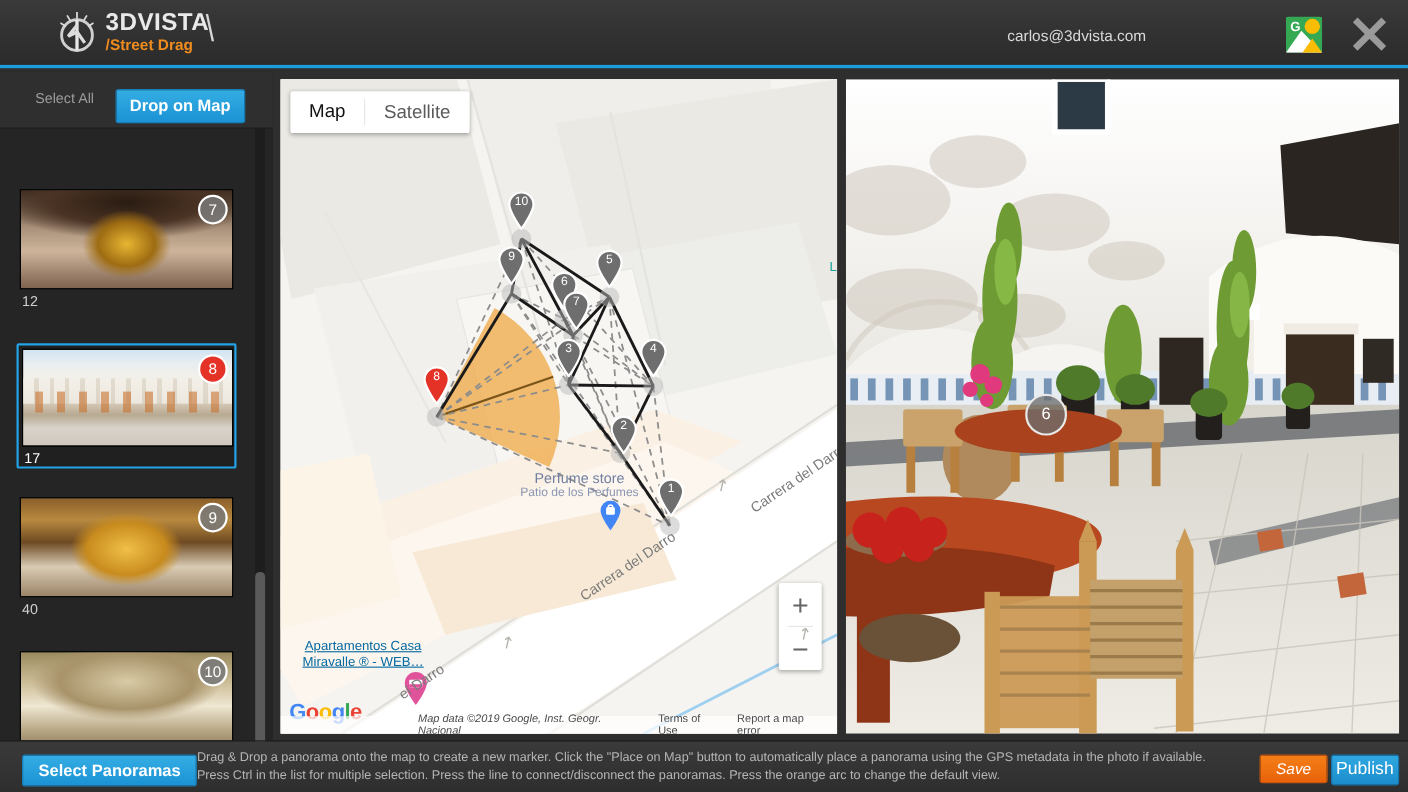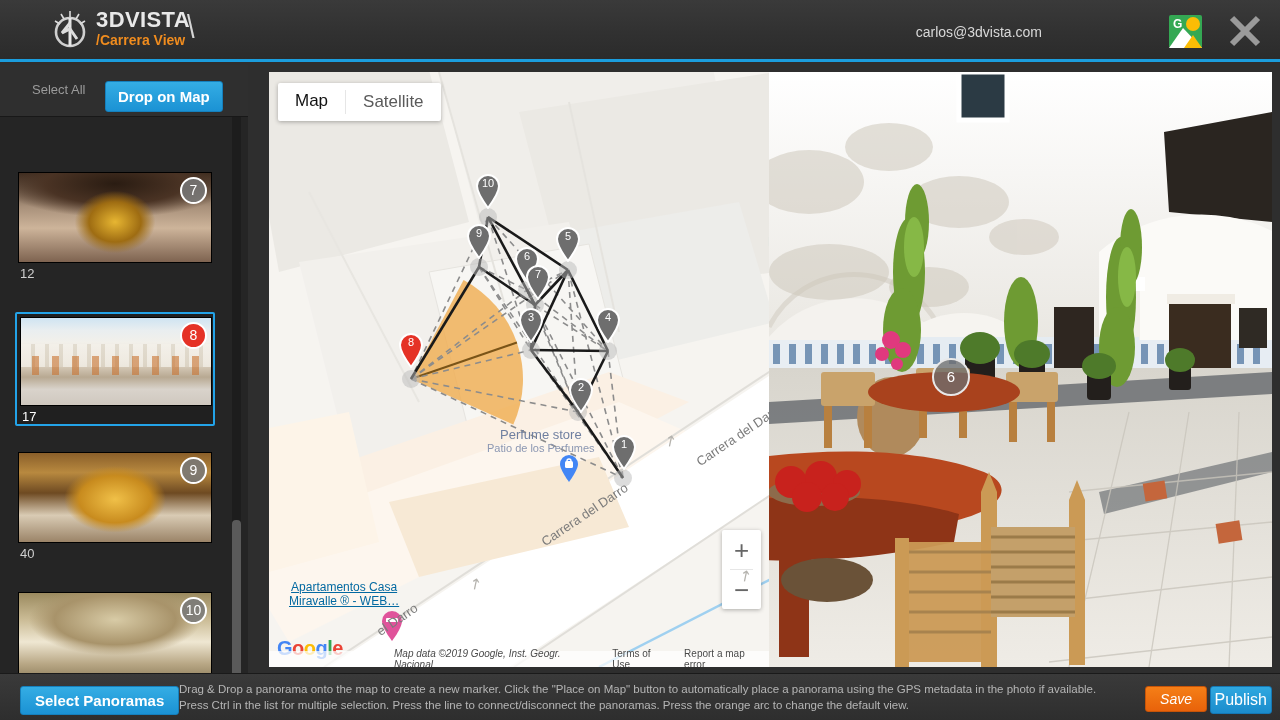--- a/index.html
+++ b/index.html
@@ -105,21 +105,21 @@
   }
   .pano-d { width:100%;height:100%;
     background:
       radial-gradient(ellipse 45% 40% at 50% 30%, #d8cba6 0%, #a8936a 70%, transparent 100%),
       linear-gradient(180deg,#9b8a5f 0%,#cbbc96 30%,#efe7d2 55%,#b7a684 80%,#8a7a58 100%);
   }
 
   
   .map-wrap {
     position: absolute; left: 255px; top: 72px; width: 506px; height: 595px;
-    background: #f2efe9; overflow: hidden; margin-left: 14px;
+    background: #f2efe9; overflow: hidden;
   }
   .map-bg { position: absolute; inset: 0; background: #f5f3ef; }
   .map-svg { position: absolute; inset: 0; }
   .map-type-ctl {
     position: absolute; left: 9px; top: 11px; height: 38px;
     background: #fff; border-radius: 2px;
     box-shadow: 0 1px 4px rgba(0,0,0,.3); display: flex; align-items: stretch;
   }
   .map-type-btn {
     display: flex; align-items: center; padding: 0 17px;
@@ -211,21 +211,21 @@
     <div class="logo-wrap">
       <svg width="44" height="44" viewBox="0 0 44 44">
         <circle cx="22" cy="23" r="14" fill="none" stroke="#cfcfcf" stroke-width="2.6"></circle>
         <path d="M22 9 L22 37" stroke="#e6e6e6" stroke-width="3"></path>
         <path d="M22 14 L14 24 L22 20 L29 30" stroke="#dcdcdc" stroke-width="3" fill="none"></path>
         <path d="M22 8 L22 2 M16 10 L13 5 M28 10 L31 5 M12 15 L7 12 M32 15 L37 12" stroke="#dcdcdc" stroke-width="1.6"></path>
       </svg>
     </div>
     <div class="brand">
       <div class="brand-top"><span>3DVISTA</span></div>
-      <div class="brand-sub">/Carrera View</div>
+      <div class="brand-sub">/Street Drag</div>
     </div>
     <div class="brand-bigslash">\</div>
 
     <div class="acct">carlos@3dvista.com</div>
 
     <div class="gsv-icon">
       <svg width="33" height="33" viewBox="0 0 33 33">
         <rect x="0" y="0" width="33" height="33" rx="2" fill="#34a853"></rect>
         <path d="M0 33 L14 13 L33 33 Z" fill="#ffffff"></path>
         <path d="M15 33 L24 20 L33 33 Z" fill="#fbbc05"></path>

